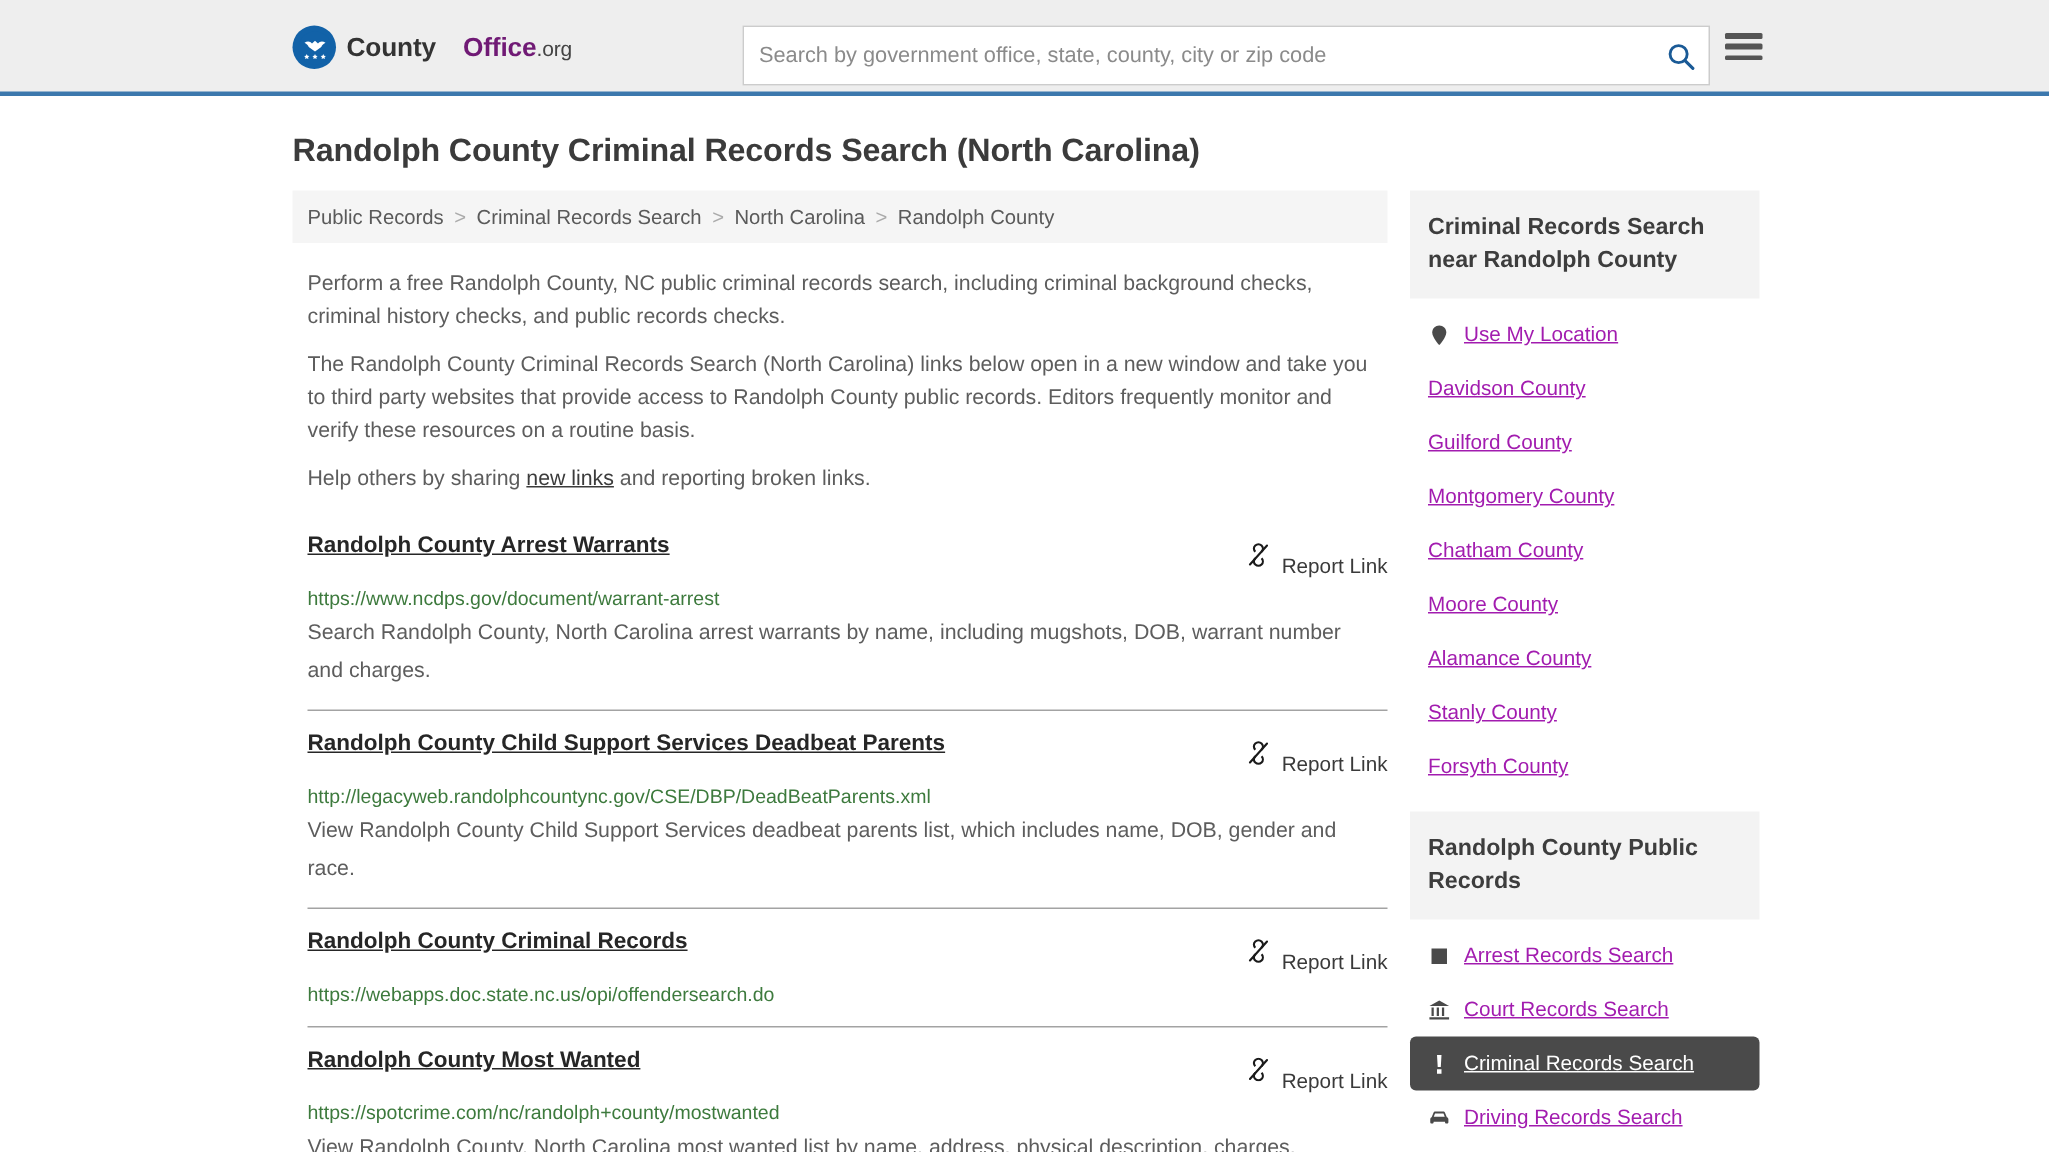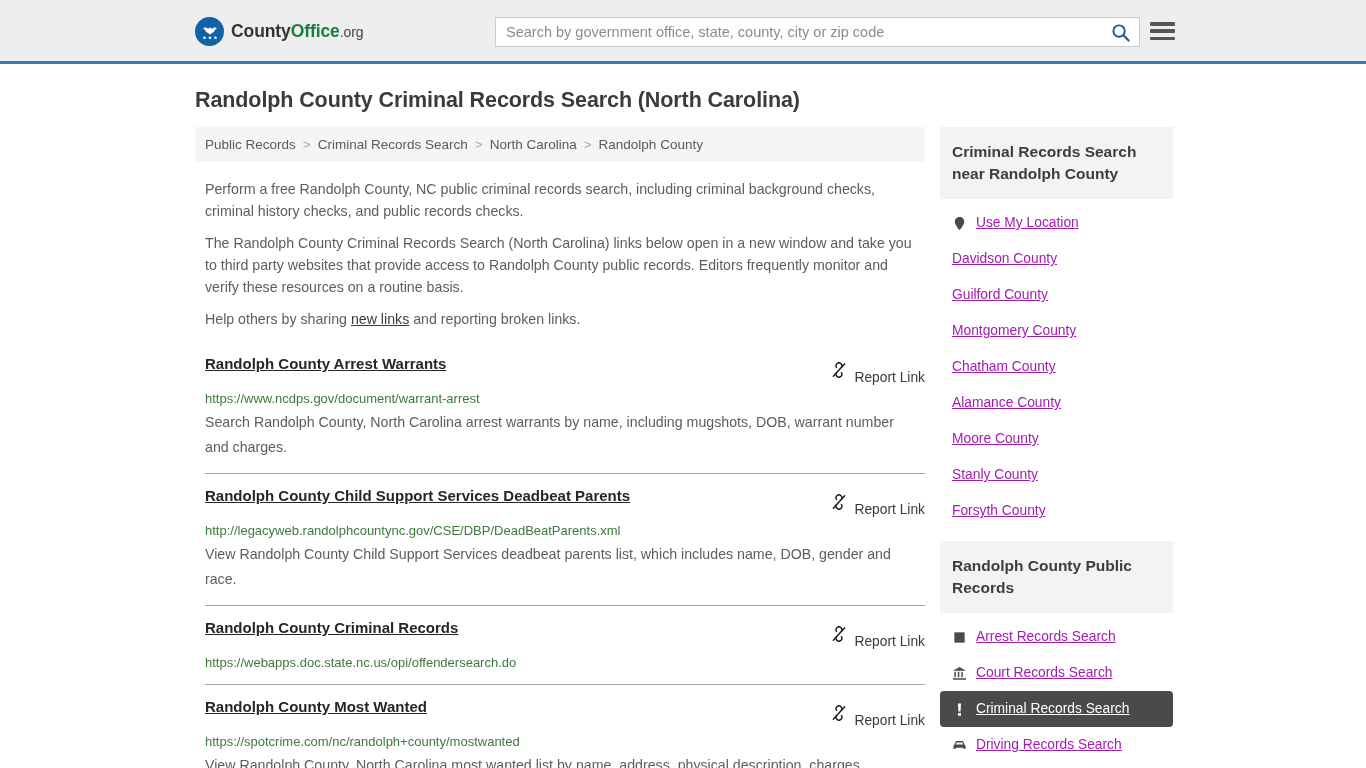--- a/index.html
+++ b/index.html
@@ -37,28 +37,28 @@
     align-items: center;
     justify-content: center;
     flex-shrink: 0;
   }
   .logo-text {
     font-size: 17.5px;
     letter-spacing: -0.1px;
     color: #333333;
     white-space: nowrap;
   }
-  .logo-text .b { color: #15803d; font-weight: bold; }
+  .logo-text .b { color: #701a75; font-weight: bold; margin-left: 18px; }
   .logo-text .n { font-weight: bold; }
   .logo-text .org { font-size: 14px; color: #444; }
 
   .search-wrap {
     position: absolute;
     left: 495px; top: 17px;
-    width: 645px; height: 30px;
+    width: 645px; height: 40px;
     background: #ffffff;
     border: 1px solid #cccccc;
     display: flex;
     align-items: flex-end;
     gap: 37px;
   }
   .search-input {
     flex: 1;
     height: 100%;
     border: none;
@@ -378,24 +378,24 @@
             <div class="side-item plain">
               <span class="side-label">Guilford County</span>
             </div>
             <div class="side-item plain">
               <span class="side-label">Montgomery County</span>
             </div>
             <div class="side-item plain">
               <span class="side-label">Chatham County</span>
             </div>
             <div class="side-item plain">
+              <span class="side-label">Moore County</span>
+            </div>
+            <div class="side-item plain">
               <span class="side-label">Alamance County</span>
-            </div>
-            <div class="side-item plain">
-              <span class="side-label">Moore County</span>
             </div>
             <div class="side-item plain">
               <span class="side-label">Stanly County</span>
             </div>
             <div class="side-item plain">
               <span class="side-label">Forsyth County</span>
             </div>
           </div>
       </section>
 

